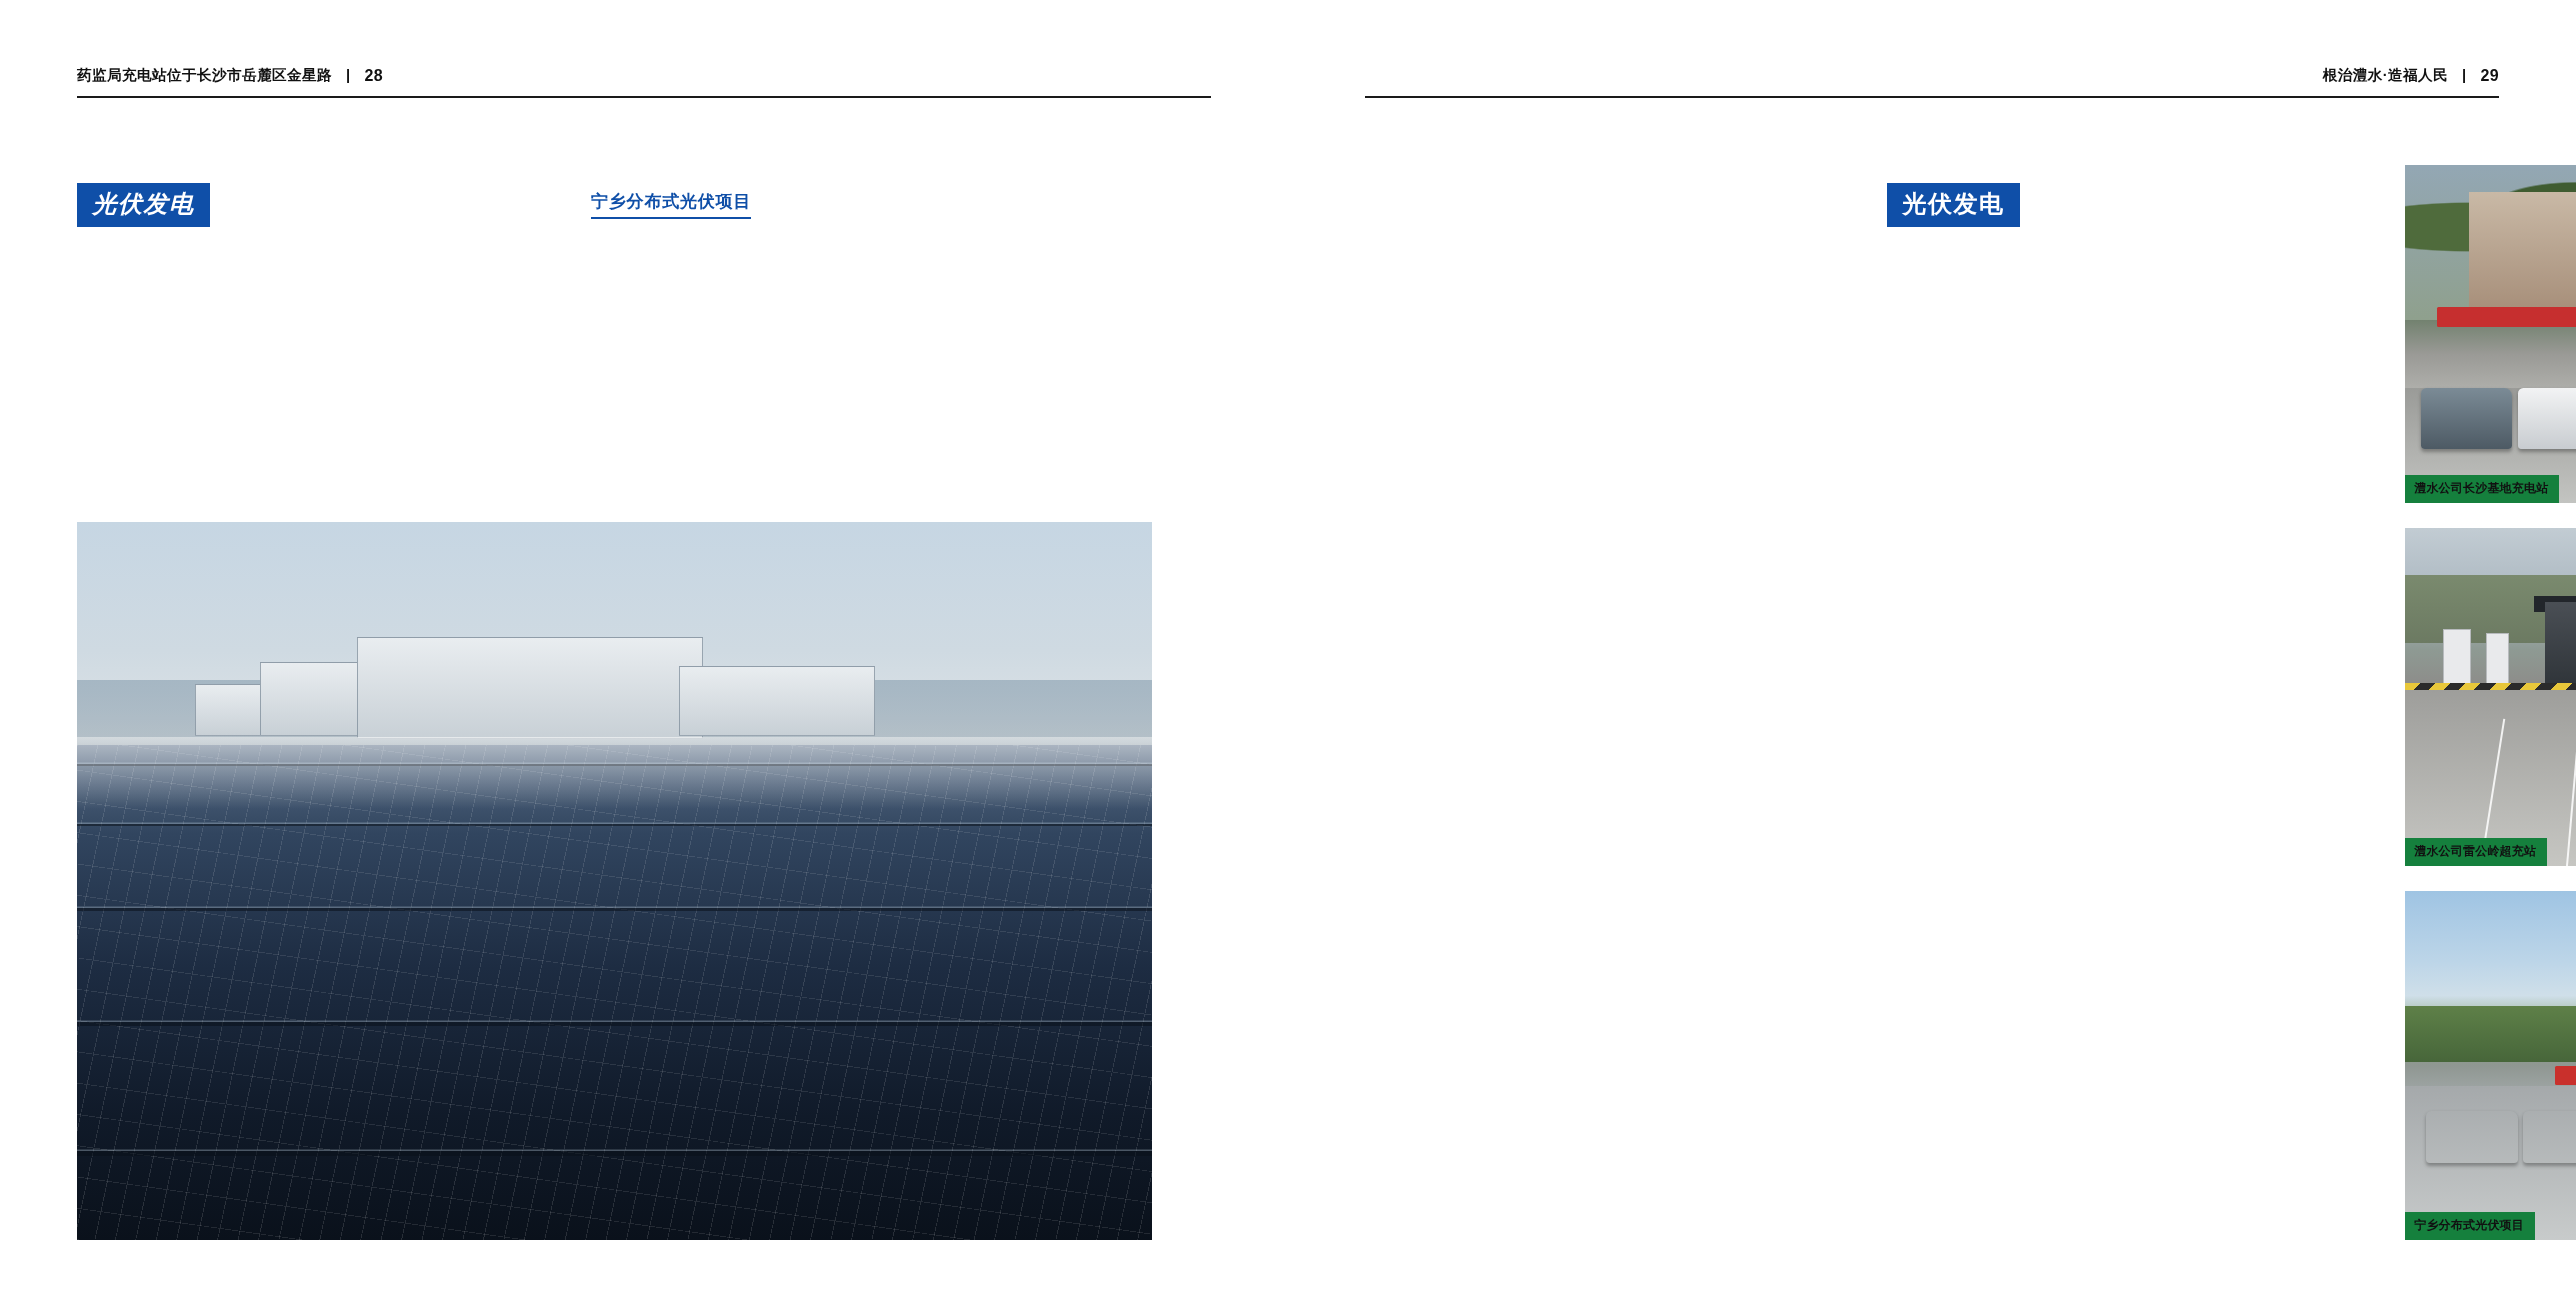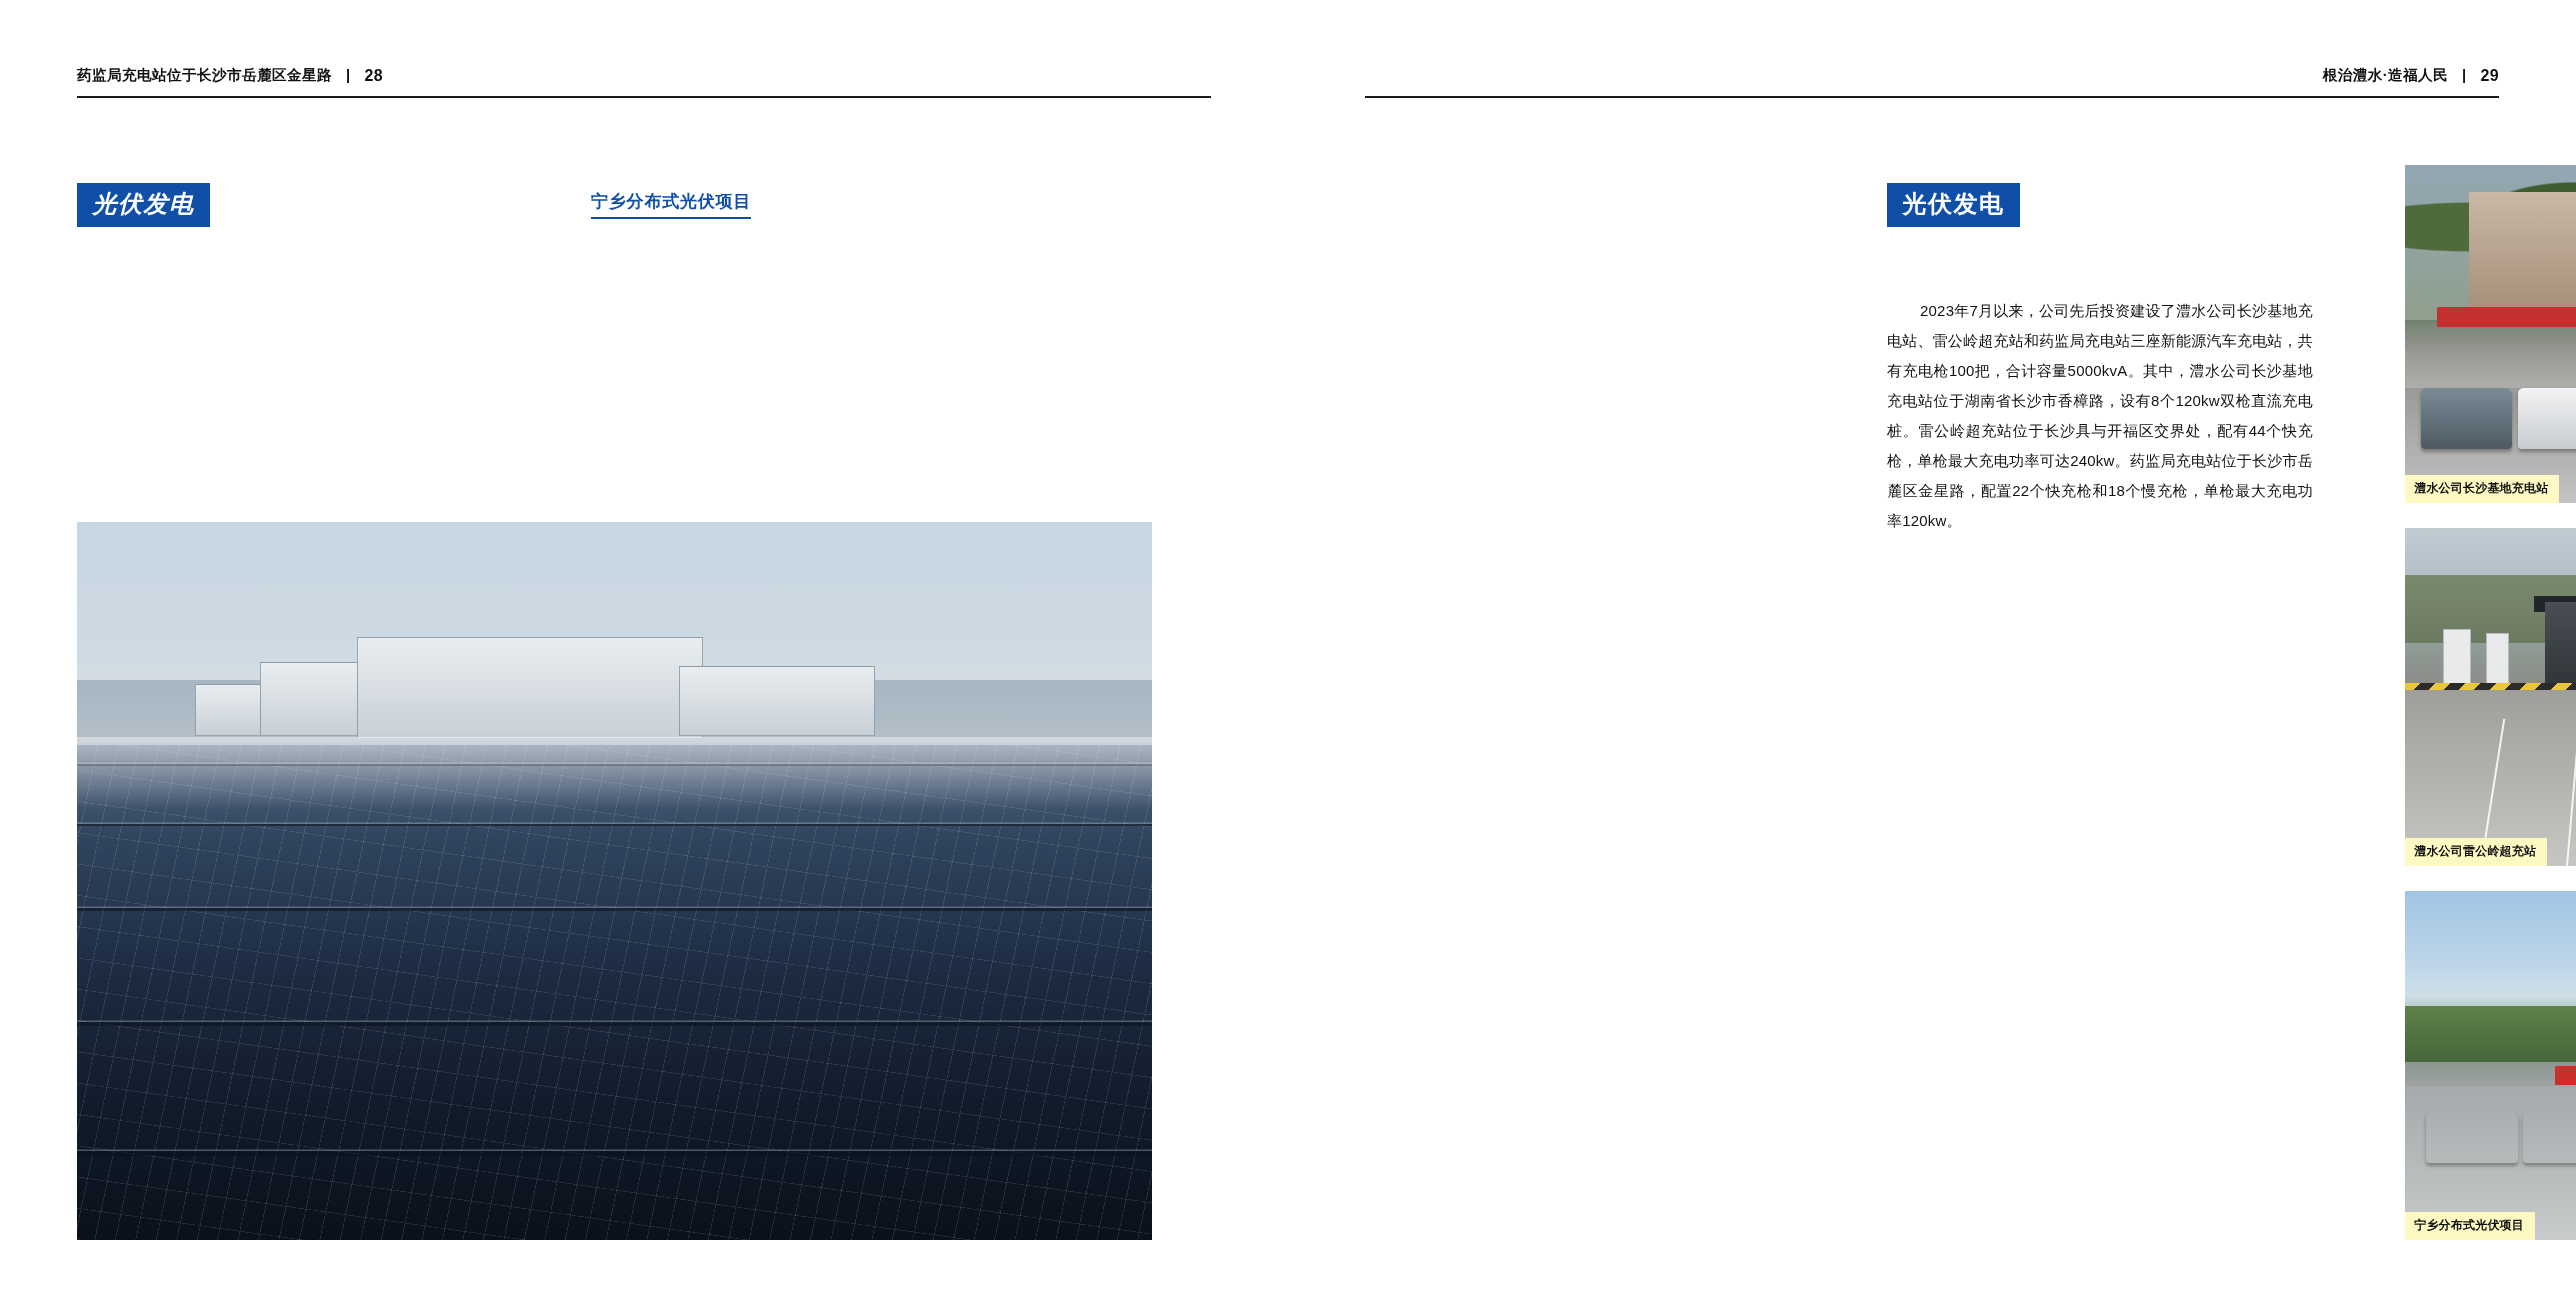--- a/index.html
+++ b/index.html
@@ -99,21 +99,21 @@
   
   .photo {
     position: absolute;
     overflow: hidden;
     background: #d7dce1;
   }
   .caption {
     position: absolute;
     left: 0;
     bottom: 0;
-    background: #fef9c3;
+    background: #15803d;
     color: #111;
     font-size: 12px;
     font-weight: bold;
     padding: 5.4px 10.7px 6.1px 9.2px;
     letter-spacing: 0.2px;
     white-space: nowrap;
   }
 
   
   .solar {
@@ -244,23 +244,20 @@
 
     <div class="runhead right">
       <span>根治澧水·造福人民</span>
       <span class="sep">|</span>
       <span class="pagenum">29</span>
     </div>
     <div class="rule right"></div>
 
     <div class="sect-title" style="left:599px; top:183px;">光伏发电</div>
 
-    <div class="body-text" style="left:599px; top:296px; width:426px;">
-      <span class="indent"></span><span>2023年7月以来，公司先后投资建设了澧水公司长沙基地充电站、雷公岭超充站和药监局充电站三座新能源汽车充电站，共有充电枪100把，合计容量5000kvA。其中，澧水公司长沙基地充电站位于湖南省长沙市香樟路，设有8个120kw双枪直流充电桩。雷公岭超充站位于长沙具与开福区交界处，配有44个快充枪，单枪最大充电功率可达240kw。药监局充电站位于长沙市岳麓区金星路，配置22个快充枪和18个慢充枪，单枪最大充电功率120kw。</span>
-    </div>
 
     <div class="photo" style="left:1117px; top:165px; width:537px; height:338px;">
       <div class="cs1">
         <div class="trees"></div>
         <div class="bldg" style="left:12%; top:8%; width:26%; height:34%;"></div>
 
         <div class="banner"></div>
         <div class="road"></div>
         <div class="car" style="left:3%; width:17%; background:linear-gradient(to bottom,#7b8b96,#4d5a64);"></div>
         <div class="car" style="left:21%; width:17%; background:linear-gradient(to bottom,#f2f3f4,#c8ccd0);"></div>

